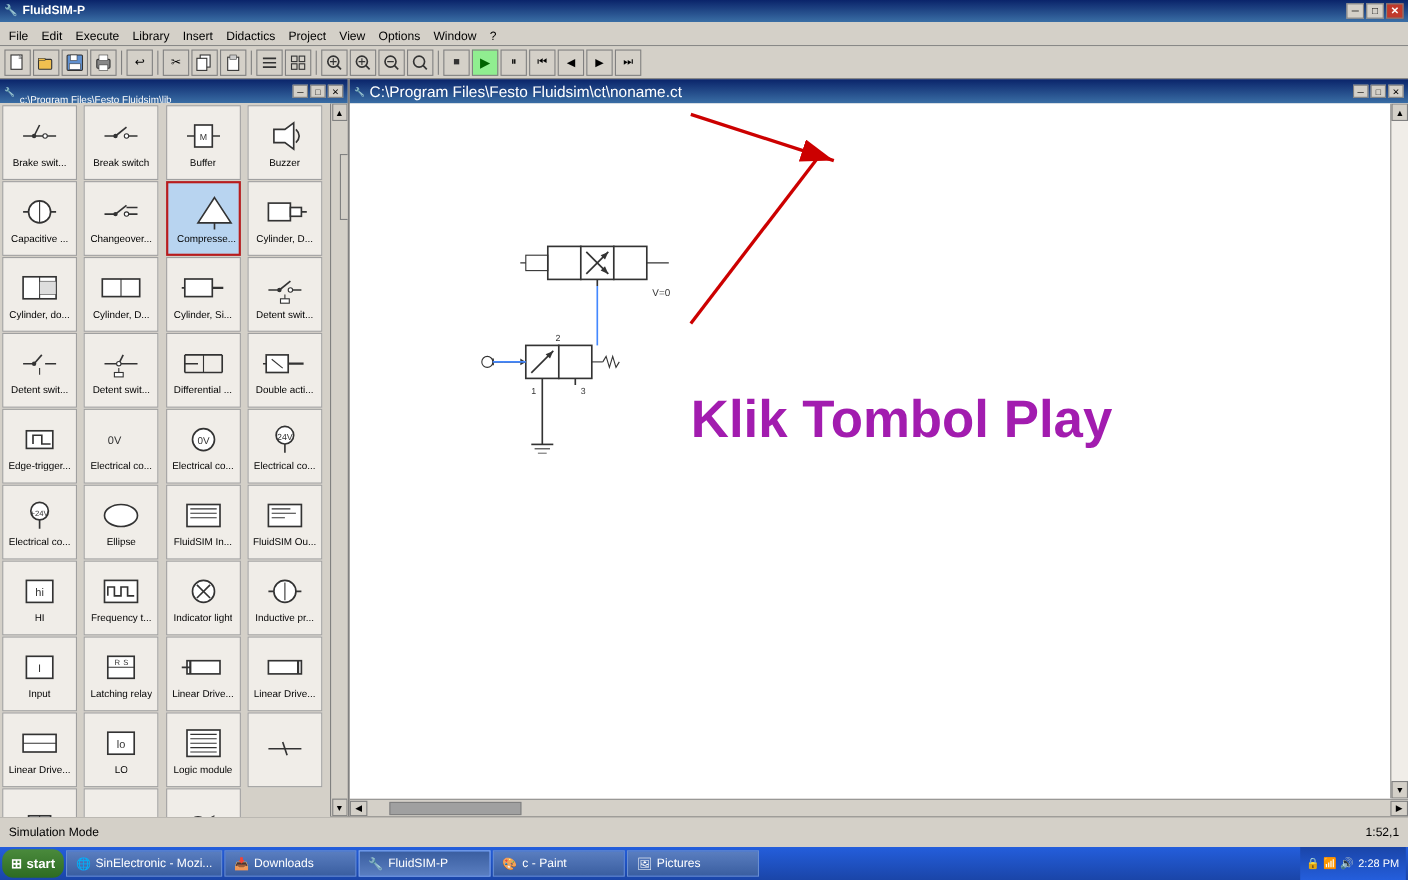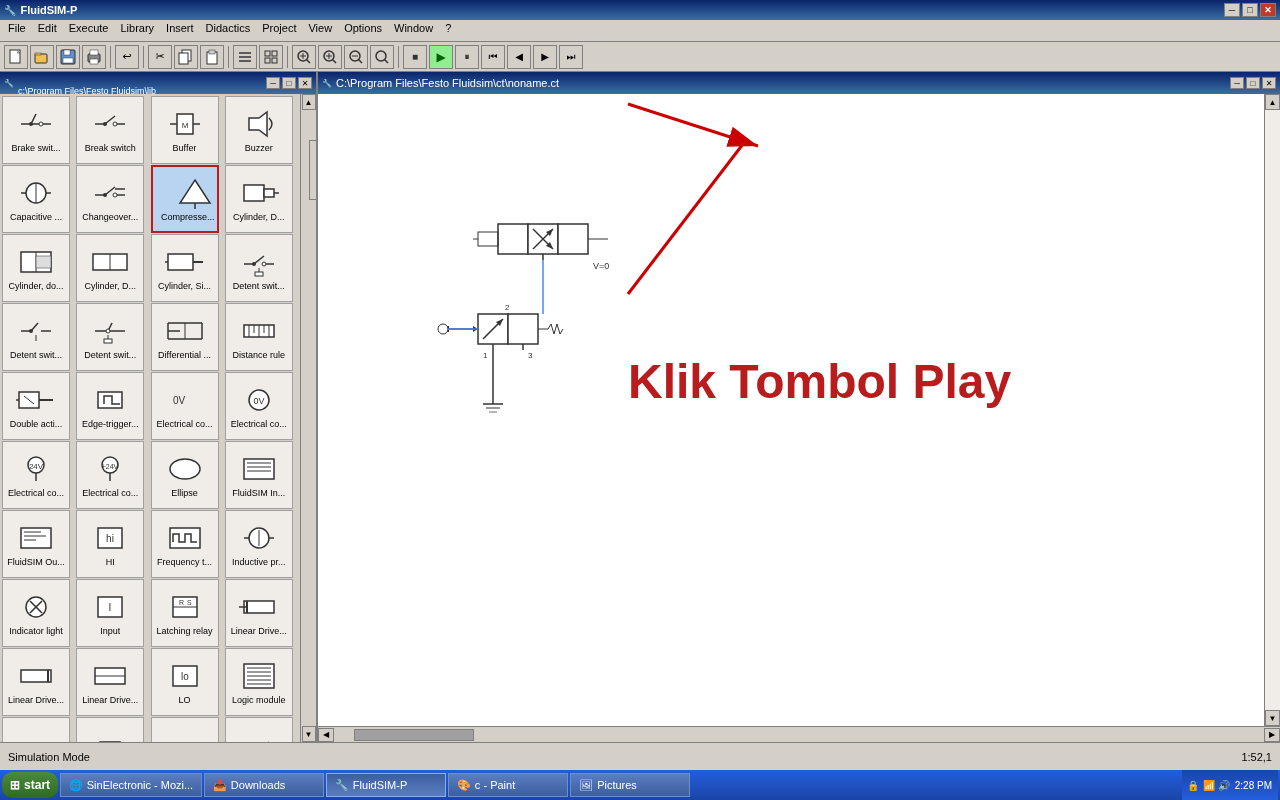--- a/index.html
+++ b/index.html
@@ -28,21 +28,21 @@
       cursor: pointer;
       color: black;
     }
     .title-btn.close { background: #c0392b; color: white; }
 
     
     .menu-bar {
       height: 22px;
       background: #d4d0c8;
       display: flex;
-      align-items: flex-start;
+      align-items: flex-end;
       padding: 0 2px;
       border-bottom: 1px solid #808080;
     }
     .menu-item {
       padding: 2px 6px;
       cursor: pointer;
       font-size: 11px;
     }
 
     
@@ -249,21 +249,21 @@
       border: 1px solid #808080;
       margin-left: 20px;
     }
 
     .klik-text {
       position: absolute;
       top: 260px;
       left: 310px;
       font-size: 48px;
       font-weight: bold;
-      color: #b91c1c;
+      color: #a21caf;
       font-family: Arial, sans-serif;
     }
   </style>
 </head>
 <body>
 
 <div class="title-bar">
   <div class="title-bar-left">
     <span style="font-size:10px;">🔧</span>
     <span>FluidSIM-P</span>
@@ -541,31 +541,20 @@
           <svg viewBox="0 0 40 36">
               <line x1="3" y1="10" x2="37" y2="10" stroke="#333" stroke-width="1.5"></line>
               <line x1="3" y1="26" x2="37" y2="26" stroke="#333" stroke-width="1.5"></line>
               <line x1="3" y1="10" x2="3" y2="26" stroke="#333" stroke-width="1.5"></line>
               <line x1="37" y1="10" x2="37" y2="26" stroke="#333" stroke-width="1.5"></line>
               <line x1="20" y1="10" x2="20" y2="26" stroke="#333" stroke-width="1"></line>
               <line x1="3" y1="18" x2="15" y2="18" stroke="#333" stroke-width="1.5"></line>
             </svg>
           <span class="lib-item-label">Differential ...</span>
         </div>
-        <div class="lib-item">
-          <svg viewBox="0 0 40 36">
-              <rect x="5" y="12" width="30" height="12" fill="white" stroke="#333" stroke-width="1.5"></rect>
-              <line x1="10" y1="12" x2="10" y2="24" stroke="#333" stroke-width="1"></line>
-              <line x1="15" y1="12" x2="15" y2="20" stroke="#333" stroke-width="1"></line>
-              <line x1="20" y1="12" x2="20" y2="24" stroke="#333" stroke-width="1"></line>
-              <line x1="25" y1="12" x2="25" y2="20" stroke="#333" stroke-width="1"></line>
-              <line x1="30" y1="12" x2="30" y2="24" stroke="#333" stroke-width="1"></line>
-            </svg>
-          <span class="lib-item-label">Distance rule</span>
-        </div>
 
         <div class="lib-item">
           <svg viewBox="0 0 40 36">
               <rect x="3" y="10" width="20" height="16" fill="white" stroke="#333" stroke-width="1.5"></rect>
               <line x1="23" y1="18" x2="37" y2="18" stroke="#333" stroke-width="2"></line>
               <line x1="3" y1="18" x2="0" y2="18" stroke="#333" stroke-width="1.5"></line>
               <line x1="8" y1="14" x2="18" y2="22" stroke="#333" stroke-width="1"></line>
             </svg>
           <span class="lib-item-label">Double acti...</span>
         </div>
@@ -641,34 +630,34 @@
         <div class="lib-item">
           <svg viewBox="0 0 40 36">
               <rect x="5" y="8" width="30" height="20" fill="white" stroke="#333" stroke-width="1.5"></rect>
               <polyline points="8,22 8,14 14,14 14,22 20,22 20,14 26,14 26,22 32,22" fill="none" stroke="#333" stroke-width="1.5"></polyline>
             </svg>
           <span class="lib-item-label">Frequency t...</span>
         </div>
         <div class="lib-item">
           <svg viewBox="0 0 40 36">
               <circle cx="20" cy="18" r="10" fill="white" stroke="#333" stroke-width="1.5"></circle>
+              <line x1="14" y1="12" x2="26" y2="24" stroke="#333" stroke-width="1.5"></line>
+              <line x1="26" y1="12" x2="14" y2="24" stroke="#333" stroke-width="1.5"></line>
+            </svg>
+          <span class="lib-item-label">Indicator light</span>
+        </div>
+
+        <div class="lib-item">
+          <svg viewBox="0 0 40 36">
+              <circle cx="20" cy="18" r="10" fill="white" stroke="#333" stroke-width="1.5"></circle>
               <line x1="5" y1="18" x2="10" y2="18" stroke="#333" stroke-width="1.5"></line>
               <line x1="30" y1="18" x2="35" y2="18" stroke="#333" stroke-width="1.5"></line>
               <line x1="20" y1="10" x2="20" y2="26" stroke="#333" stroke-width="1"></line>
             </svg>
           <span class="lib-item-label">Inductive pr...</span>
-        </div>
-
-        <div class="lib-item">
-          <svg viewBox="0 0 40 36">
-              <circle cx="20" cy="18" r="10" fill="white" stroke="#333" stroke-width="1.5"></circle>
-              <line x1="14" y1="12" x2="26" y2="24" stroke="#333" stroke-width="1.5"></line>
-              <line x1="26" y1="12" x2="14" y2="24" stroke="#333" stroke-width="1.5"></line>
-            </svg>
-          <span class="lib-item-label">Indicator light</span>
         </div>
         <div class="lib-item">
           <svg viewBox="0 0 40 36">
               <rect x="8" y="8" width="24" height="20" fill="white" stroke="#333" stroke-width="1.5"></rect>
               <text x="20" y="22" font-size="10" text-anchor="middle" fill="#333">I</text>
             </svg>
           <span class="lib-item-label">Input</span>
         </div>
         <div class="lib-item">
           <svg viewBox="0 0 40 36">
@@ -762,21 +751,21 @@
         </div>
         <div style="width:14px; height:16px; background:#d4d0c8; border:1px solid #808080; font-size:8px; display:flex; align-items:center; justify-content:center; cursor:pointer;">▼</div>
       </div>
     </div>
   </div>
 
   <div class="canvas-panel">
     <div class="canvas-title-bar">
       <div style="display:flex; align-items:center; gap:4px;">
         <span style="font-size:8px;">🔧</span>
-        <span style="font-size:11px;text-align:center;">C:\Program Files\Festo Fluidsim\ct\noname.ct</span>
+        <span style="font-size:14px;text-align:center;">C:\Program Files\Festo Fluidsim\ct\noname.ct</span>
       </div>
       <div class="panel-title-btns">
         <div class="panel-btn">─</div>
         <div class="panel-btn">□</div>
         <div class="panel-btn">✕</div>
       </div>
     </div>
 
     <div class="canvas-area">
 

